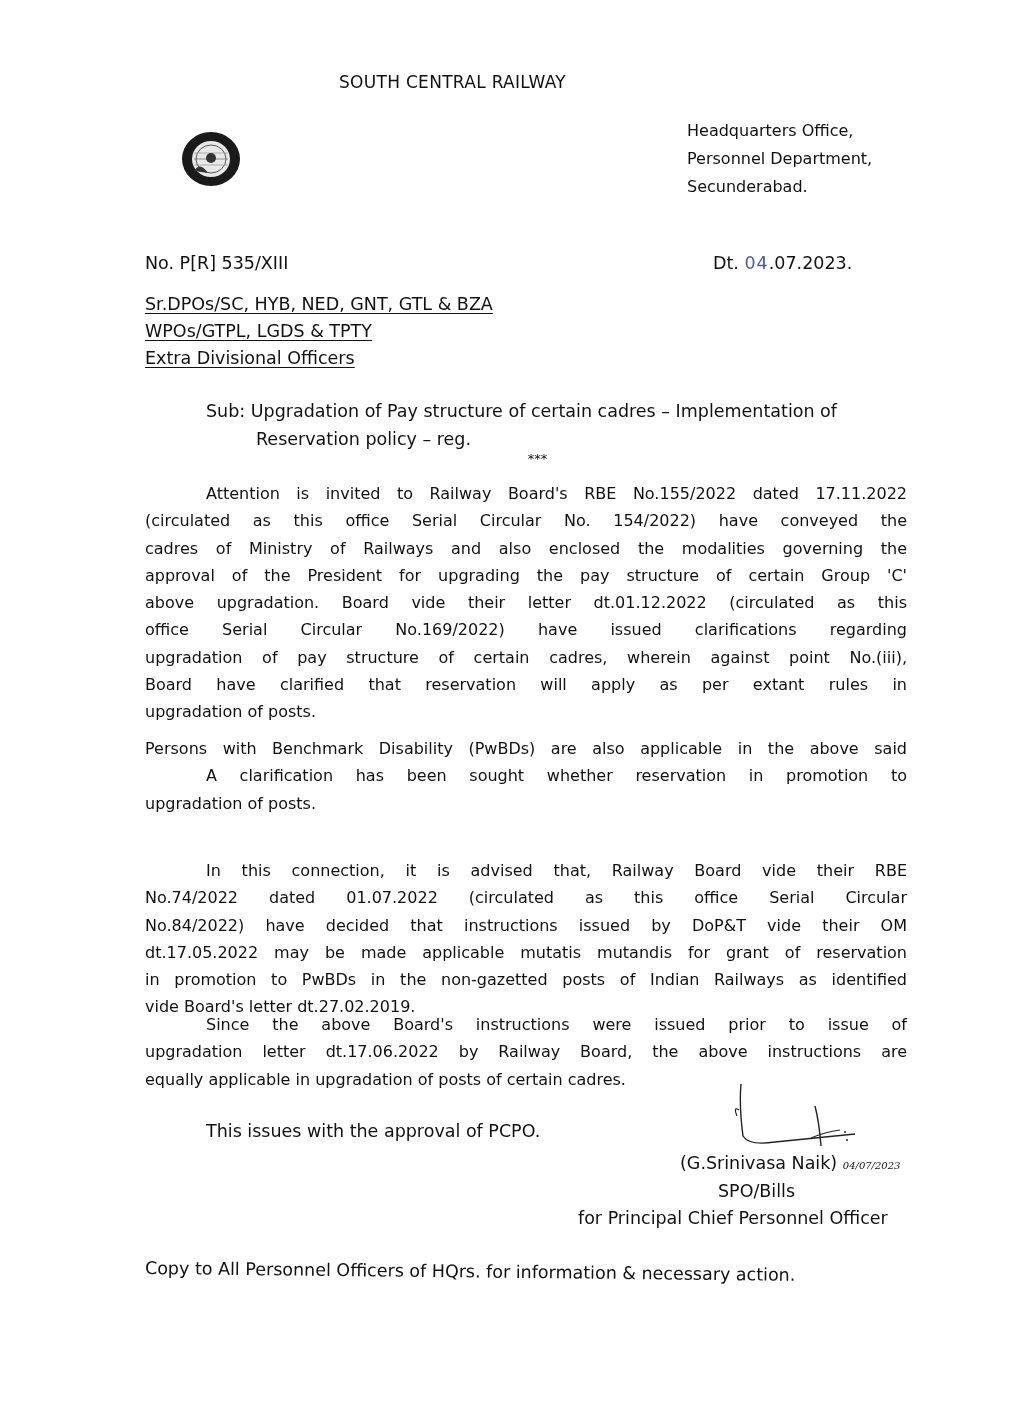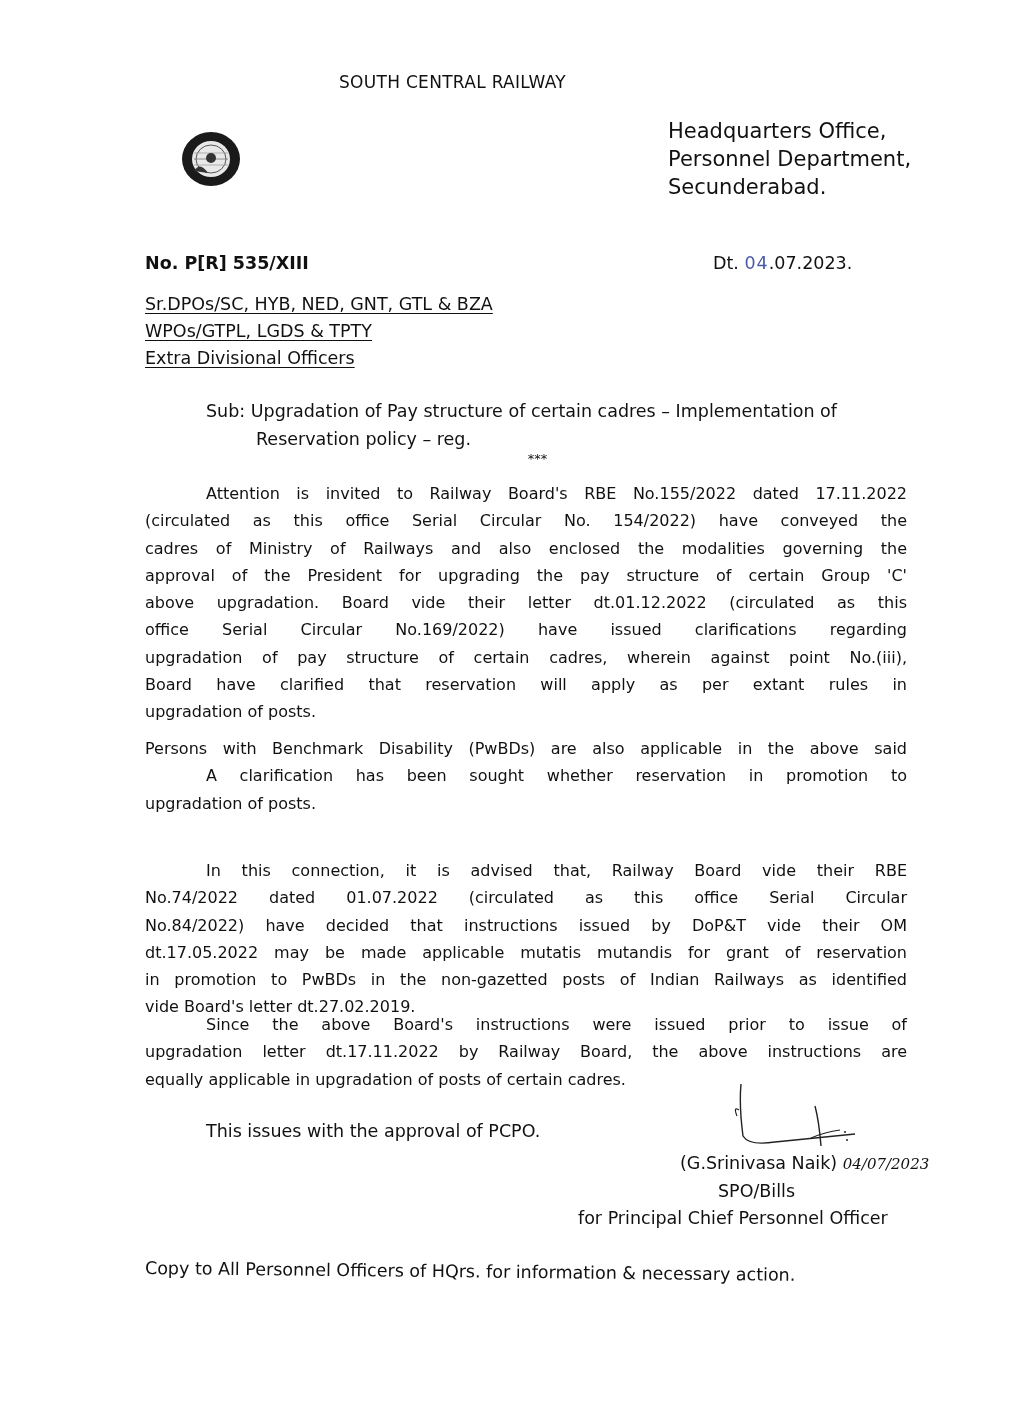--- a/index.html
+++ b/index.html
@@ -3,41 +3,41 @@
 <meta charset="utf-8">
 <style>
   html, body { margin: 0; padding: 0; background: #ffffff; }
   body {
     width: 1035px; height: 1408px; position: relative; overflow: hidden;
     font-family: "DejaVu Sans", sans-serif; color: #111; font-size: 17.5px;
   }
   .abs { position: absolute; white-space: nowrap; }
   .title { left: 0; width: 905px; text-align: center; top: 72px; font-size: 17px; letter-spacing: 0.3px; }
   .logo { left: 180px; top: 131px; width: 62px; height: 56px; }
-  .hq { left: 668px; top: 117px; line-height: 28px; font-size: 21px; }
-  .refno { left: 145px; top: 253px; font-weight: bold; }
+  .hq { left: 687px; top: 117px; line-height: 28px; font-size: 16px; }
+  .refno { left: 145px; top: 253px; }
   .date { left: 687px; top: 253px; margin-left: 26px; }
   .date .blue { color: #4b5aa8; letter-spacing: 1px; }
   .addr { left: 145px; top: 291px; line-height: 27px; }
   .addr div { text-decoration: underline; text-underline-offset: 3px; }
   .sub { left: 206px; top: 397px; line-height: 28px; }
   .sub .l2 { padding-left: 50px; }
   .stars { left: 0; width: 1075px; text-align: center; top: 451px; font-size: 13px; }
   .para { position: absolute; left: 145px; width: 762px; line-height: 27.3px; text-align: justify; font-size: 16px; }
   .para .ln { display: block; text-align: justify; text-align-last: justify; white-space: nowrap; }
   .para .ln.last { text-align-last: left; }
   .p1 { top: 480px; }
   .p2 { top: 735px; }
   .p3 { top: 857px; }
   .p4 { top: 1011px; }
   .indent { padding-left: 61px; }
   .approval { left: 206px; top: 1121px; }
   .sig { left: 715px; top: 1076px; width: 180px; height: 80px; }
   .signame { left: 680px; top: 1153px; }
-  .signame .hw { font-style: italic; font-family: "DejaVu Serif", serif; font-size: 15px; }
+  .signame .hw { font-style: italic; font-family: "DejaVu Serif", serif; font-size: 10px; }
   .sigdesig { left: 718px; top: 1181px; }
   .sigfor { left: 578px; top: 1208px; }
   .copy { left: 145px; top: 1258px; transform: rotate(0.6deg); transform-origin: left center; }
 </style>
 </head>
 <body>
 
 <div class="abs title">SOUTH CENTRAL RAILWAY</div>
 
 <svg class="abs logo" viewBox="0 0 62 56">
@@ -94,21 +94,21 @@
   <span class="ln indent">In this connection, it is advised that, Railway Board vide their RBE</span>
   <span class="ln">No.74/2022 dated 01.07.2022 (circulated as this office Serial Circular</span>
   <span class="ln">No.84/2022) have decided that instructions issued by DoP&amp;T vide their OM</span>
   <span class="ln">dt.17.05.2022 may be made applicable mutatis mutandis for grant of reservation</span>
   <span class="ln">in promotion to PwBDs in the non-gazetted posts of Indian Railways as identified</span>
   <span class="ln last">vide Board's letter dt.27.02.2019.</span>
 </div>
 
 <div class="para p4">
   <span class="ln indent">Since the above Board's instructions were issued prior to issue of</span>
-  <span class="ln">upgradation letter dt.17.11.2022 by Railway Board, the above instructions are</span>
+  <span class="ln">upgradation letter dt.17.06.2022 by Railway Board, the above instructions are</span>
   <span class="ln last">equally applicable in upgradation of posts of certain cadres.</span>
 </div>
 
 <div class="abs approval">This issues with the approval of PCPO.</div>
 
 <svg class="abs sig" viewBox="0 0 180 80">
   <path d="M26 8 Q24 30 28 60 Q34 70 60 66 Q100 62 140 58" fill="none" stroke="#222" stroke-width="1.4"></path>
   <path d="M22 40 Q18 30 24 34" fill="none" stroke="#222" stroke-width="1.2"></path>
   <path d="M100 30 Q104 45 106 70" fill="none" stroke="#222" stroke-width="1.4"></path>
   <path d="M96 62 Q110 56 125 54" fill="none" stroke="#222" stroke-width="1.2"></path>

